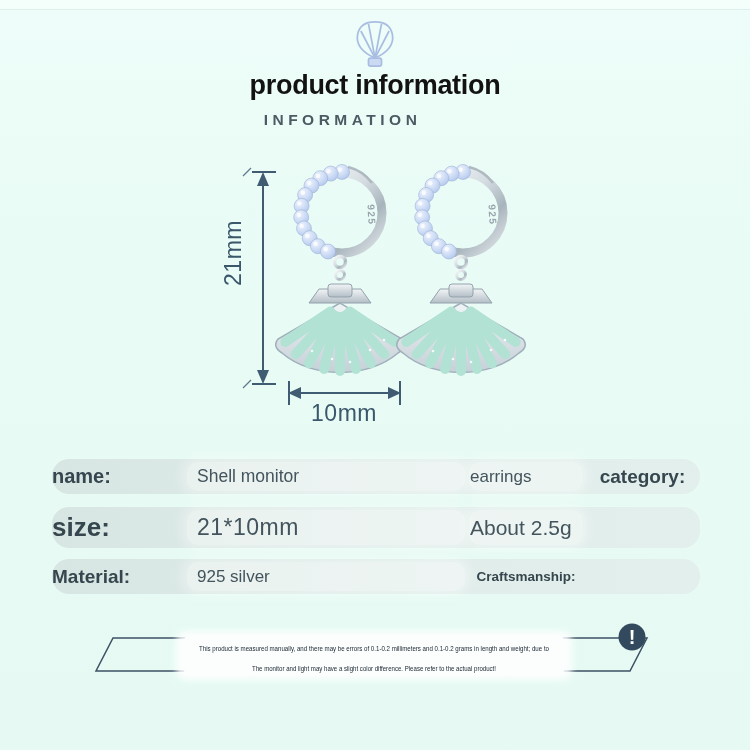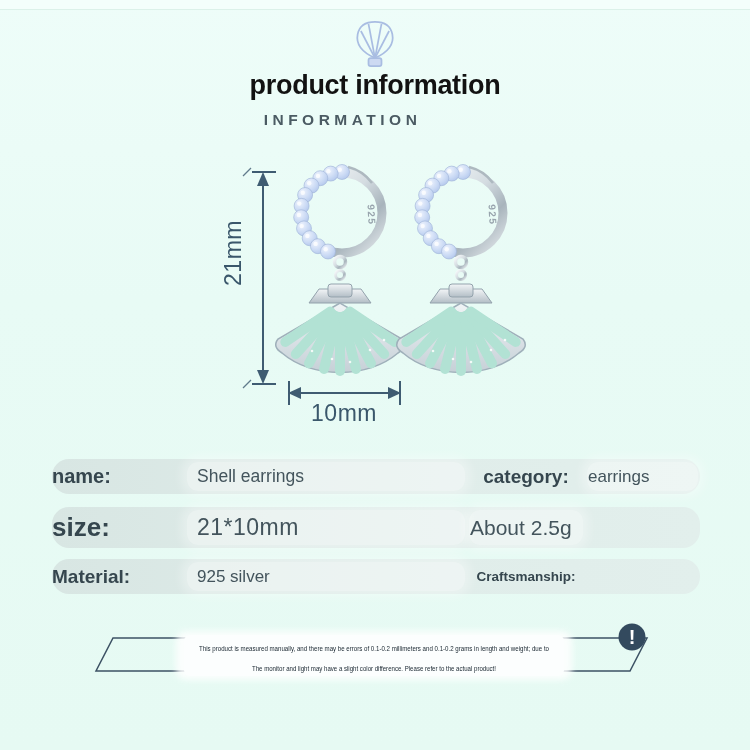--- a/index.html
+++ b/index.html
@@ -187,28 +187,28 @@
     <text class="engraving-text" transform="translate(489,215) rotate(87)" text-anchor="middle">925</text>
   </svg>
 
   <section>
     <div class="spec-row row1">
       <div class="cell l1">
           <span class="txt lab">name:</span>
         </div>
       <div class="cell v1">
           <span class="wash"></span>
-          <span class="txt val">Shell earrings</span>
+          <span class="txt val">Shell monitor</span>
+        </div>
+      <div class="cell v2">
+          <span class="wash"></span>
+          <span class="txt val">earrings</span>
         </div>
       <div class="cell l2">
           <span class="txt lab">category:</span>
-        </div>
-      <div class="cell v2">
-          <span class="wash"></span>
-          <span class="txt val">earrings</span>
         </div>
     </div>
     <div class="spec-row row2">
       <div class="cell l1">
           <span class="txt lab">size:</span>
         </div>
       <div class="cell v1">
           <span class="wash"></span>
           <span class="txt val">21*10mm</span>
         </div>

